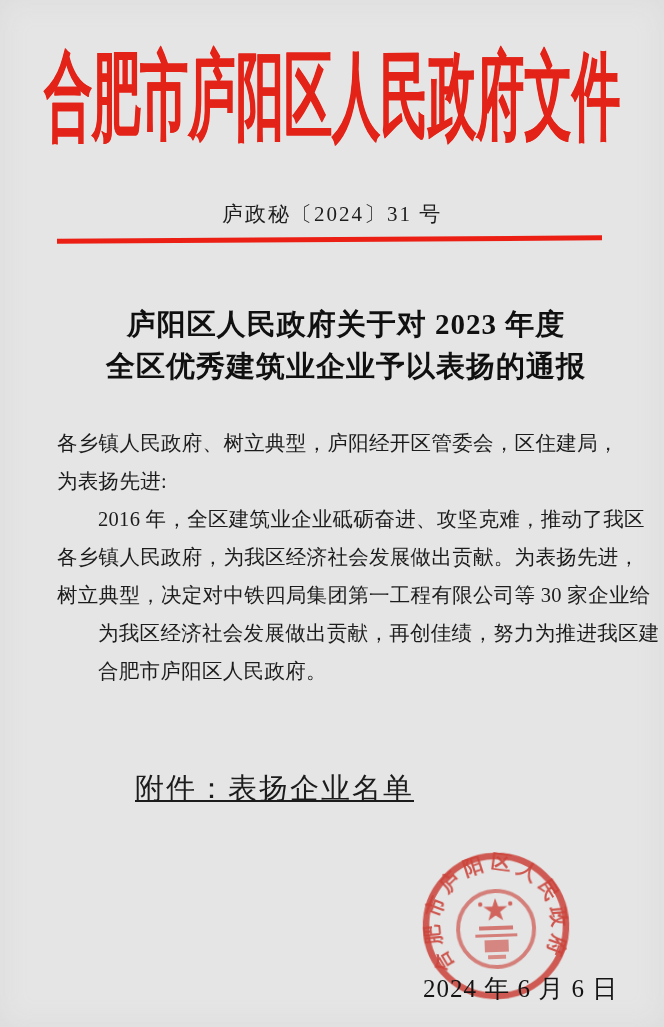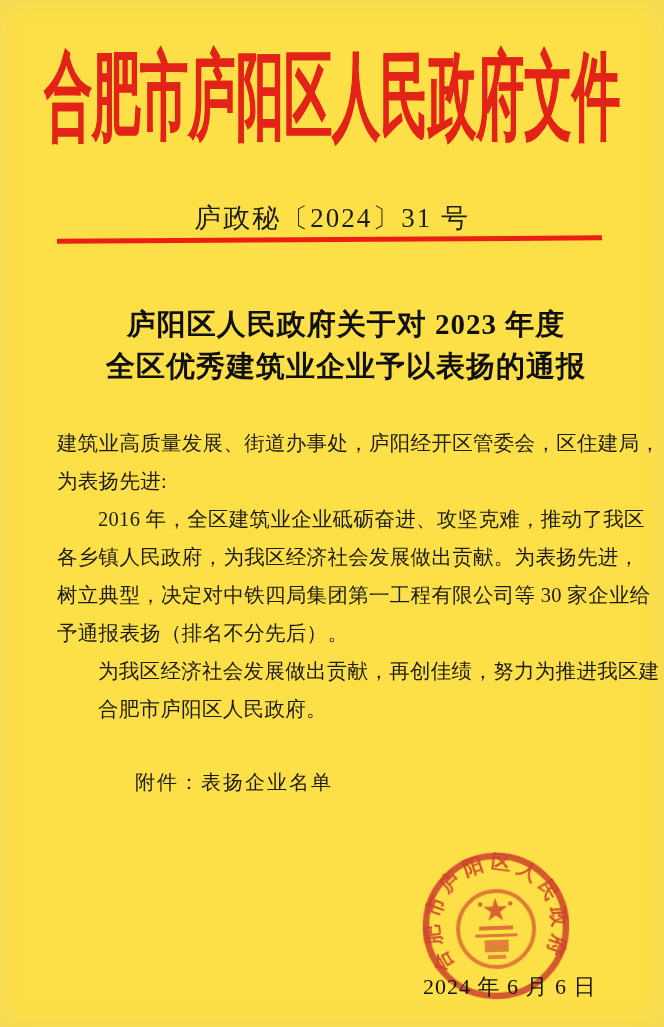--- a/index.html
+++ b/index.html
@@ -1,35 +1,35 @@
 <!DOCTYPE html>
 <html><head>
 <meta charset="utf-8">
 <style>
   * { margin:0; padding:0; box-sizing:border-box; }
   html,body { background:#ffffff; }
   body { font-family:"Liberation Serif","DejaVu Serif",serif; }
   .page {
     position:relative; width:664px; height:1027px; margin:0 auto;
-    background:#fde047; overflow:hidden;
+    background:#e5e5e5; overflow:hidden;
     box-shadow:inset 0 0 28px rgba(180,180,175,0.18);
   }
   
   .banner {
     position:absolute; top:33px; left:0; right:0;
     text-align:center; color:#e32318;
     font-size:48px; font-weight:bold; letter-spacing:0px;
     transform:scaleY(2.0); transform-origin:top center;
     white-space:nowrap;
     text-shadow:0.5px 0 0 #e32318;
   }
   
   .doc-number {
     position:absolute; top:200px; left:0; right:0;
-    text-align:center; font-size:27px; color:#1d1d1d;
+    text-align:center; font-size:21px; color:#1d1d1d;
     letter-spacing:2px;
   }
   
   .red-rule {
     position:absolute; top:237px; left:57px; width:545px; height:5px;
     background:#ec1f15; transform:rotate(-0.35deg);
   }
   
   .doc-title {
     position:absolute; top:303px; left:0; right:0;
@@ -41,58 +41,57 @@
   
   .body-text {
     position:absolute; top:424px; left:57px; width:566px;
     font-size:20.5px; line-height:38px; color:#1c1c1c;
     letter-spacing:0.3px; white-space:nowrap;
   }
   .bline { height:38px; }
   .bline.ind { padding-left:41px; }
   .attachment {
     position:absolute; top:769px; left:135px;
-    font-size:20px; color:#1c1c1c; letter-spacing:2px; white-space:nowrap;
+    font-size:29px; color:#1c1c1c; letter-spacing:2px; white-space:nowrap;text-decoration:underline;
   }
   
   .seal {
     position:absolute; left:420px; top:846px; width:152px; height:160px;
     transform:rotate(-2deg);
     filter:blur(0.35px);
     opacity:0.92;
   }
   .date-line {
     position:absolute; left:423px; top:972px;
-    font-size:22px; color:#141414; letter-spacing:1px; z-index:5;
+    font-size:25px; color:#141414; letter-spacing:1px; z-index:5;
     white-space:nowrap;
   }
 </style>
 </head>
 <body>
 
 <div class="page">
 
   <div class="banner">合肥市庐阳区人民政府文件</div>
 
   <div class="doc-number">庐政秘〔2024〕31 号</div>
 
   <div class="red-rule"></div>
 
   <div class="doc-title">
     <div>庐阳区人民政府关于对 2023 年度</div>
     <div>全区优秀建筑业企业予以表扬的通报</div>
   </div>
 
   <div class="body-text">
-    <div class="bline">建筑业高质量发展、街道办事处，庐阳经开区管委会，区住建局，</div>
+    <div class="bline">各乡镇人民政府、树立典型，庐阳经开区管委会，区住建局，</div>
     <div class="bline">为表扬先进:</div>
     <div class="bline ind">2016 年，全区建筑业企业砥砺奋进、攻坚克难，推动了我区</div>
     <div class="bline">各乡镇人民政府，为我区经济社会发展做出贡献。为表扬先进，</div>
     <div class="bline">树立典型，决定对中铁四局集团第一工程有限公司等 30 家企业给</div>
-    <div class="bline">予通报表扬（排名不分先后）。</div>
     <div class="bline ind">为我区经济社会发展做出贡献，再创佳绩，努力为推进我区建</div>
     <div class="bline ind">合肥市庐阳区人民政府。</div>
   </div>
 
   <div class="attachment">附件：表扬企业名单</div>
 
   <svg class="seal" viewBox="0 0 150 160">
 
     <circle cx="75" cy="80" r="70" fill="none" stroke="#c9342a" stroke-width="6.5" opacity="0.85"></circle>
 

